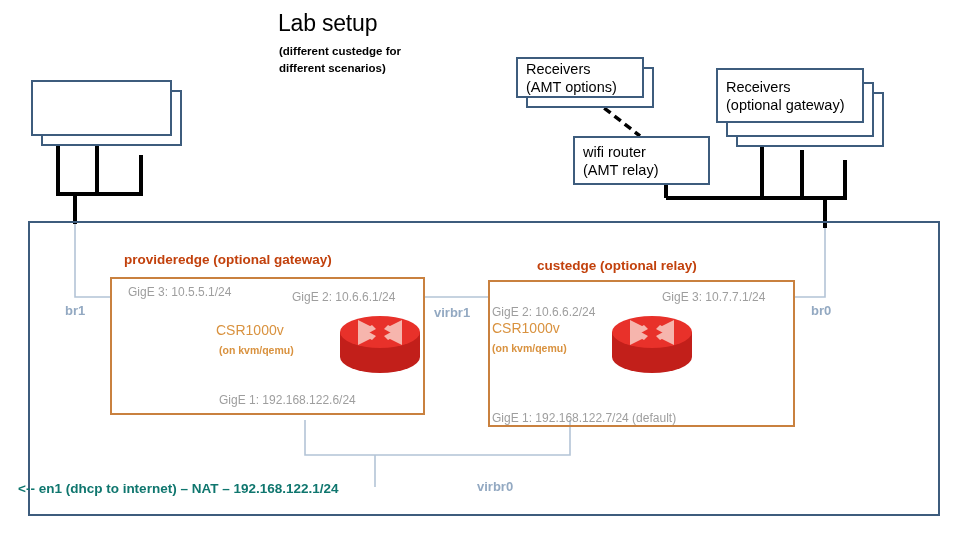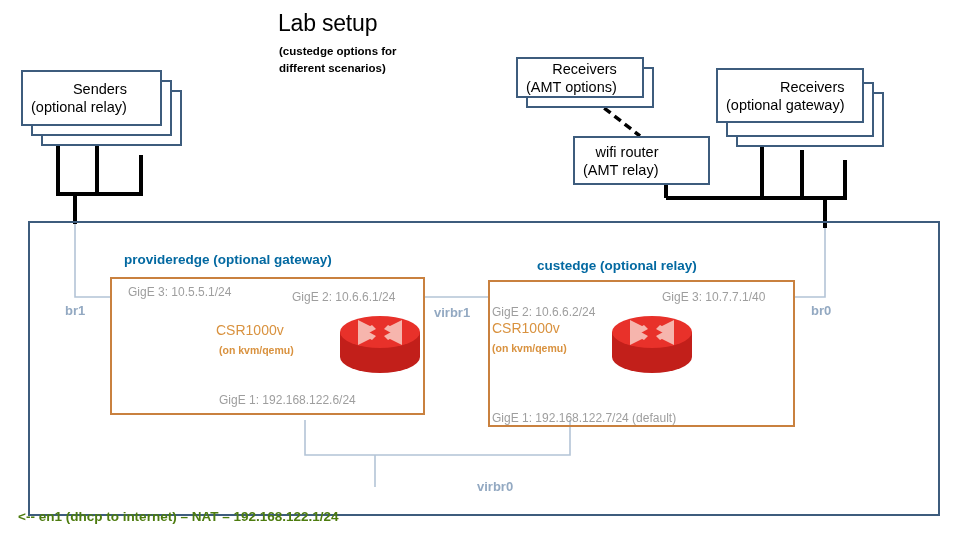--- a/index.html
+++ b/index.html
@@ -30,21 +30,20 @@
   }
   .endbox.shadow-layer { background: #ffffff; }
   .endbox .txt {
     position: absolute;
     left: 8px; top: 50%;
     transform: translateY(-50%);
     font-size: 14.5px;
     line-height: 1.25;
     color: #000000;
     white-space: nowrap;
-    text-align: right;
   }
 
   
   .title {
     position: absolute;
     color: #000;
     font-size: 23px;
     font-weight: 400;
     letter-spacing: -0.2px;
     white-space: nowrap;
@@ -68,21 +67,21 @@
 
   
   .routerbox {
     position: absolute;
     border: 2px solid #c9813f;
     box-sizing: border-box;
     background: transparent;
   }
   .routerlabel {
     position: absolute;
-    color: #0369a1;
+    color: #c2410c;
     font-size: 13.5px;
     font-weight: bold;
     white-space: nowrap;
   }
   .iflabel {
     position: absolute;
     color: #9e9e9e;
     font-size: 12px;
     white-space: nowrap;
   }
@@ -101,25 +100,24 @@
   }
   .brlabel {
     position: absolute;
     color: #93a9c2;
     font-size: 13px;
     font-weight: bold;
     white-space: nowrap;
   }
   .natline {
     position: absolute;
-    color: #4d7c0f;
+    color: #0f766e;
     font-size: 13.5px;
     font-weight: bold;
     white-space: nowrap;
-    margin-top: 28px;
   }
   .router-icon { position:absolute; }
 </style>
 </head>
 <body>
 
 <div id="stage">
 
   <svg id="wires" viewBox="0 0 960 540" width="960" height="540">
 
@@ -157,31 +155,25 @@
     </g>
 
     <g stroke="#b3c4d6" fill="none" stroke-width="1.6">
       <path d="M 305 420 L 305 455 L 570 455 L 570 420"></path>
       <line x1="375" y1="455" x2="375" y2="487"></line>
     </g>
 
   </svg>
 
   <div class="title" style="left:278px; top:10px;">Lab setup</div>
-  <div class="subtitle" style="left:279px; top:44px;">(custedge options for</div>
+  <div class="subtitle" style="left:279px; top:44px;">(different custedge for</div>
   <div class="subtitle" style="left:279px; top:61px;">different scenarios)</div>
 
   <div class="node endbox shadow-layer" style="left:41px; top:90px; width:141px; height:56px; z-index:1;"></div>
   <div class="node endbox shadow-layer" style="left:31px; top:80px; width:141px; height:56px; z-index:2;"></div>
-  <div class="node endbox" style="left:21px; top:70px; width:141px; height:56px; z-index:3;">
-    <div class="txt">
-      <span>Senders</span><br>
-      <span>(optional relay)</span>
-    </div>
-  </div>
 
   <div class="node endbox shadow-layer" style="left:526px; top:67px; width:128px; height:41px; z-index:1;"></div>
   <div class="node endbox" style="left:516px; top:57px; width:128px; height:41px; z-index:2;">
     <div class="txt">
       <span>Receivers</span><br>
       <span>(AMT options)</span>
     </div>
   </div>
 
   <div class="node endbox" style="left:573px; top:136px; width:137px; height:49px; z-index:3;">
@@ -220,21 +212,21 @@
         <polygon points="66,10 52,17 57,21 48,26 52,30 61,25 66,29"></polygon>
         <polygon points="22,35 36,28 31,24 40,19 36,15 27,20 22,16"></polygon>
         <polygon points="66,35 52,28 57,24 48,19 52,15 61,20 66,16"></polygon>
       </g>
     </svg>
   </div>
 
   <div class="routerlabel" style="left:537px; top:258px;">custedge (optional relay)</div>
   <div class="routerbox" style="left:488px; top:280px; width:307px; height:147px; z-index:2;"></div>
   <div class="iflabel" style="left:492px; top:289px; z-index:3;margin-top:16px;">GigE 2: 10.6.6.2/24</div>
-  <div class="iflabel" style="left:662px; top:290px; z-index:3;">GigE 3: 10.7.7.1/40</div>
+  <div class="iflabel" style="left:662px; top:290px; z-index:3;">GigE 3: 10.7.7.1/24</div>
   <div class="csrname" style="left:492px; top:320px; z-index:3;">CSR1000v</div>
   <div class="csrsub" style="left:492px; top:342px; z-index:3;">(on kvm/qemu)</div>
   <div class="iflabel" style="left:492px; top:411px; z-index:3;">GigE 1: 192.168.122.7/24 (default)</div>
 
   <div class="router-icon" style="left:608px; top:310px; z-index:3;">
     <svg width="88" height="66" viewBox="0 0 88 66">
       <ellipse cx="44" cy="47" rx="40" ry="16" fill="#c21f1a"></ellipse>
       <rect x="4" y="22" width="80" height="25" fill="#c21f1a"></rect>
       <ellipse cx="44" cy="22" rx="40" ry="16" fill="#e8312a"></ellipse>
       <g fill="#f6b5ad" stroke="none">

